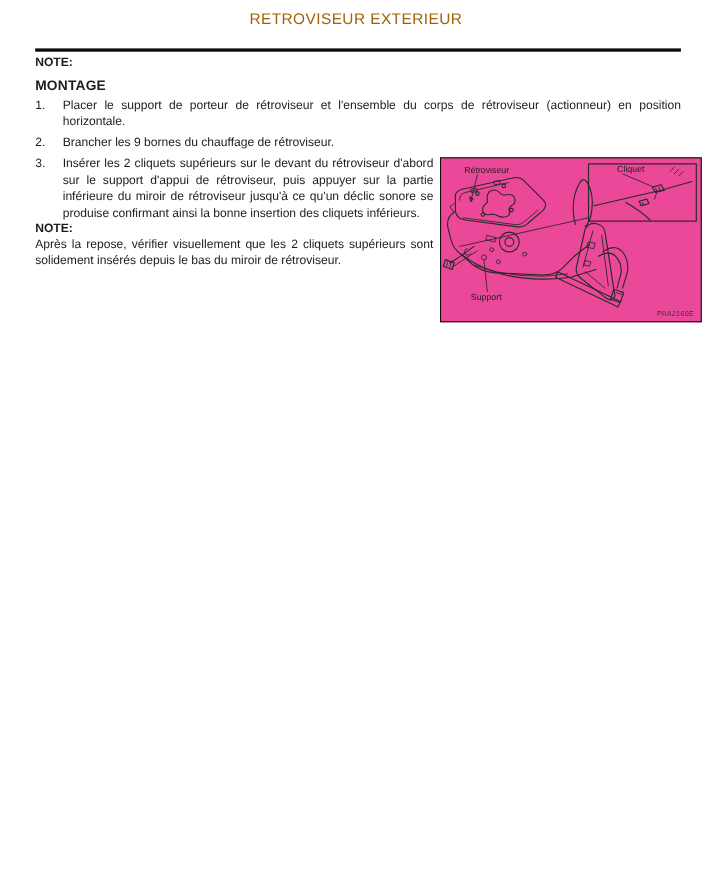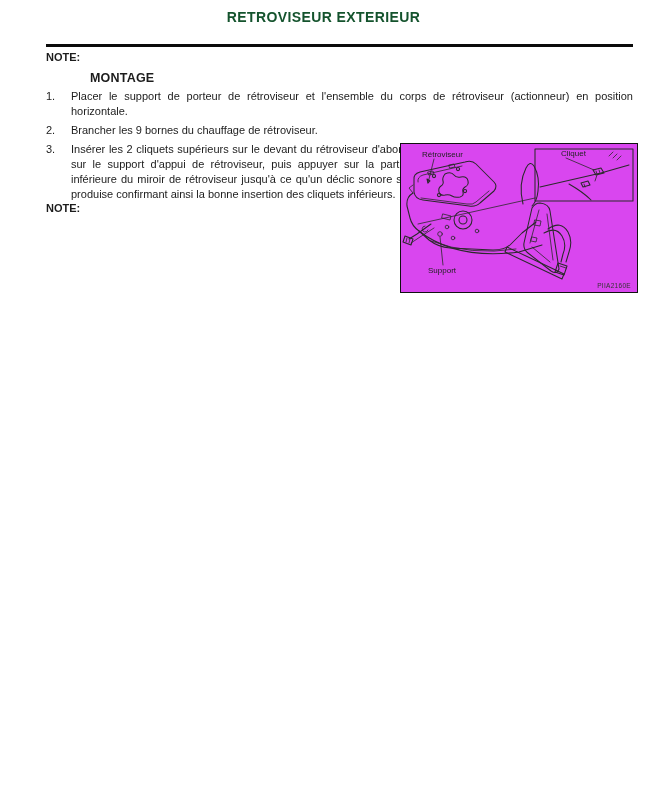--- a/index.html
+++ b/index.html
@@ -9,27 +9,27 @@
     width:647px; height:792px;
     background:#ffffff;
     font-family:"Liberation Sans","DejaVu Sans",sans-serif;
     color:#1c1c1c;
     overflow:hidden;
   }
   .doc-title {
     margin-top:9px;
     text-align:center;
     font-size:14px;
-    font-weight:bold;
+    font-weight:normal;
     letter-spacing:0.4px;
-    color:#14532d;
+    color:#a16207;
   }
   .content {
     position:absolute;
-    left:46px; top:44px;
+    left:32px; top:44px;
     width:587px;
   }
   .section-rule {
     width:587px; height:3px;
     background:#0b0b0b;
     margin-bottom:4px;
   }
   .note-label {
     font-size:11px;
     font-weight:bold;
@@ -38,41 +38,40 @@
   .body-text {
     font-size:11px;
     line-height:15px;
     text-align:justify;
   }
   .montage-heading {
     margin-top:7px;
     font-size:12.5px;
     font-weight:bold;
     letter-spacing:0.2px;
-    margin-left:44px;
   }
   .step {
     display:flex;
     margin-top:4px;
   }
   .step-num {
     flex:0 0 25px;
     font-size:11px;
     line-height:15px;
   }
   .step-text { width:562px; }
   .step-text.narrow { width:337px; }
   .note2-wrap { width:362px; }
   
   .figure {
     position:absolute;
     left:400px; top:143px;
     width:238px; height:150px;
     border:1.6px solid #111111;
-    background:#d946ef;
+    background:#ec4899;
   }
   .fig-label {
     position:absolute;
     font-size:8px;
     line-height:9px;
     color:#222;
     white-space:nowrap;
   }
   .lbl-retro { left:21px; top:6px; }
   .lbl-cliquet { left:160px; top:5px; }
@@ -117,20 +116,21 @@
       <div class="step-num">2.</div>
       <div class="step-text body-text">Brancher les 9 bornes du chauffage de rétroviseur.</div>
     </div>
     <div class="step">
       <div class="step-num">3.</div>
       <div class="step-text body-text narrow">Insérer les 2 cliquets supérieurs sur le devant du rétroviseur d'abord sur le support d'appui de rétroviseur, puis appuyer sur la partie inférieure du miroir de rétroviseur jusqu'à ce qu'un déclic sonore se produise confirmant ainsi la bonne insertion des cliquets inférieurs.</div>
     </div>
 
     <div class="note2-wrap">
       <div class="note-label">NOTE:</div>
+      <div class="body-text">Après la repose, vérifier visuellement que les 2 cliquets supérieurs sont solidement insérés depuis le bas du miroir de rétroviseur.</div>
     </div>
 
   </div>
 
   <div class="figure">
     <svg class="fig-svg" width="234" height="146" viewBox="0 0 234 146">
 
       <g>
         <path d="M13,36 Q12,30 19,28 L64,18 Q71,16 75,20 L93,38 Q97,42 93,47 L79,59 Q75,63 68,62 L22,56 Q14,55 13,48 Z"></path>
         <path class="thin" d="M17,38 Q16,33 22,31 L61,22"></path>

